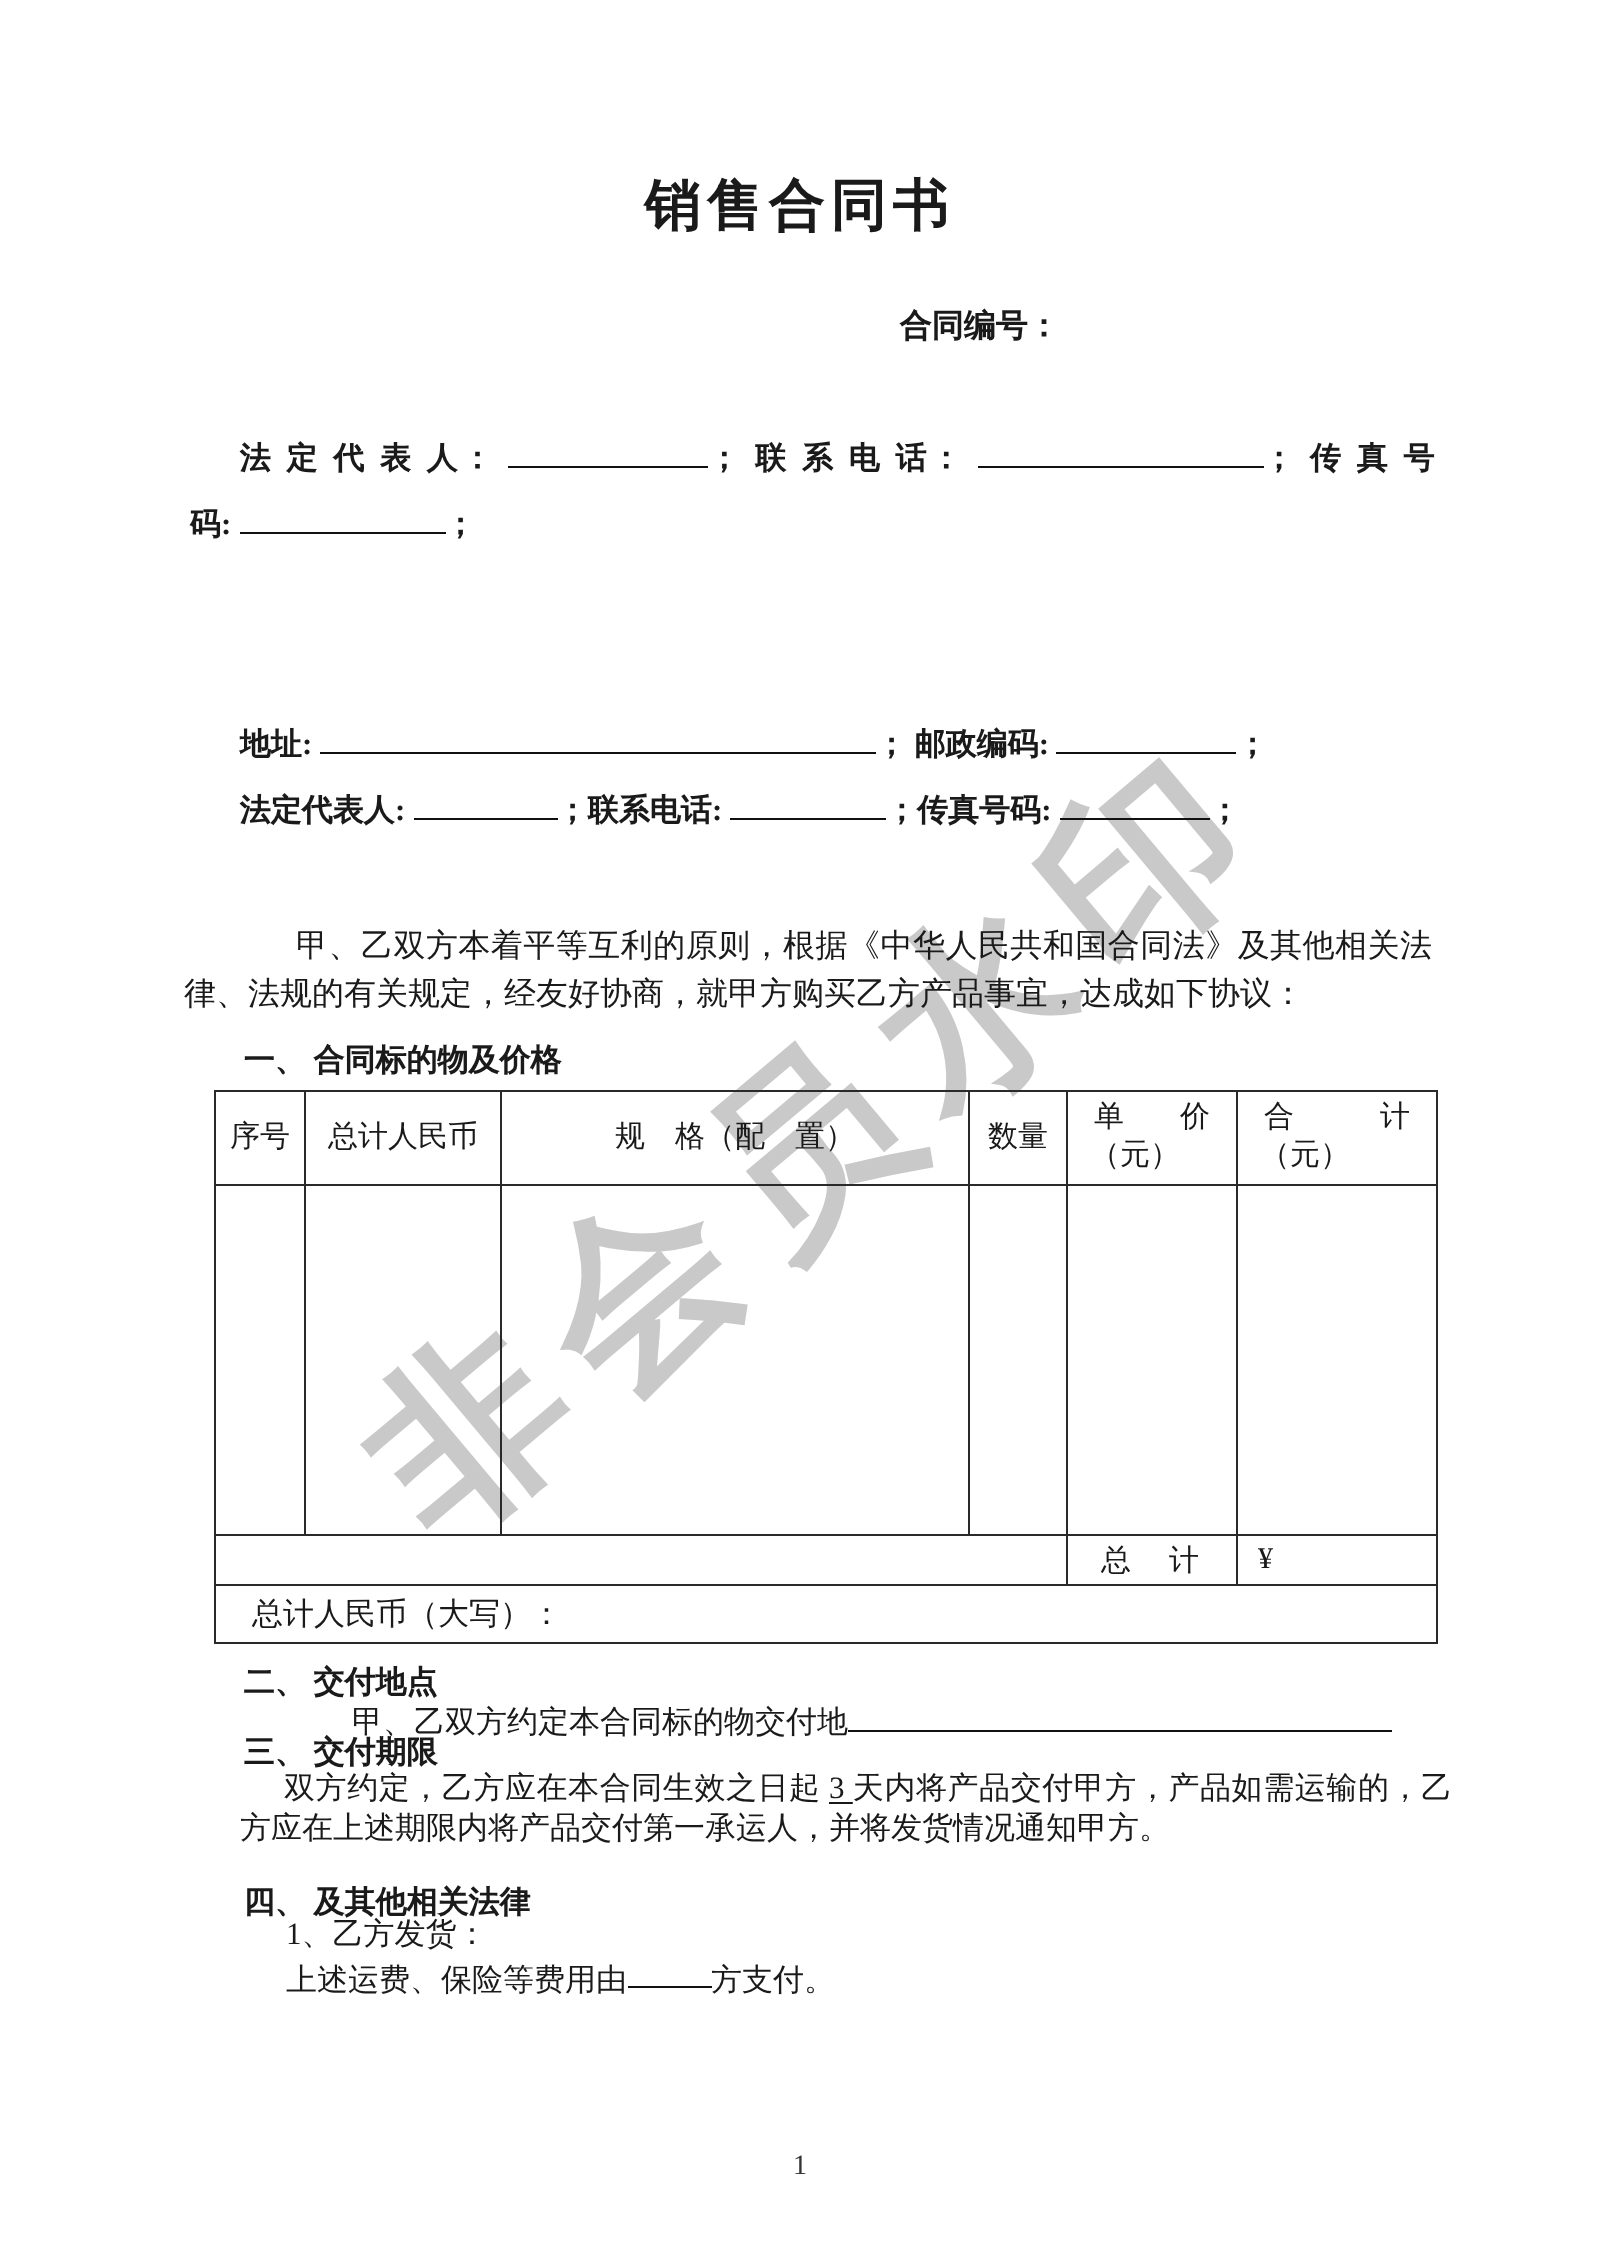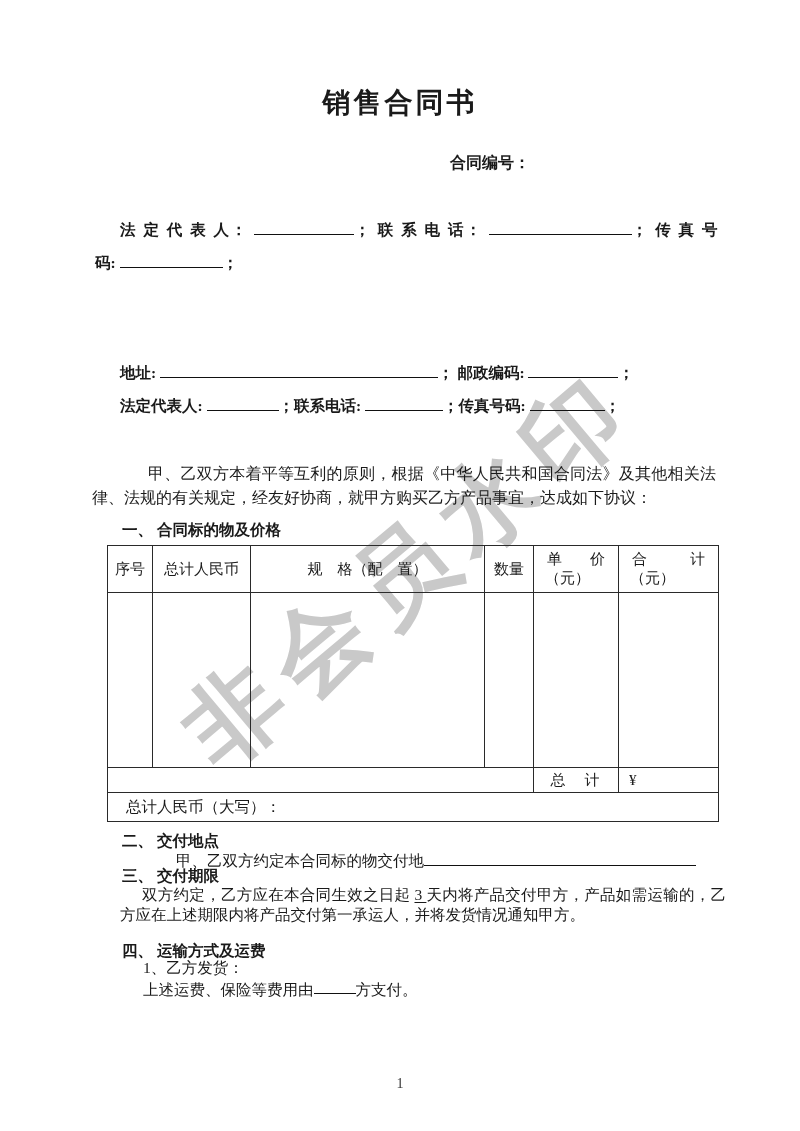--- a/index.html
+++ b/index.html
@@ -149,21 +149,21 @@
       </tbody>
         </table>
     </div>
 
     <div class="abs sec-head" id="sec2-head">二、 交付地点</div>
     <div class="abs sec-line" id="sec2-body">甲、乙双方约定本合同标的物交付地<span class="u" style="width: 272px;"></span></div>
 
     <div class="abs sec-head" id="sec3-head">三、 交付期限</div>
     <div class="abs" id="sec3-body">双方约定，乙方应在本合同生效之日起 <span class="ut">3 </span>天内将产品交付甲方，产品如需运输的，乙方应在上述期限内将产品交付第一承运人，并将发货情况通知甲方。</div>
 
-    <div class="abs sec-head" id="sec4-head">四、 运输方式及运费</div>
+    <div class="abs sec-head" id="sec4-head">四、 及其他相关法律</div>
     <div class="abs" id="sec4-body">
       <div class="l">1、乙方发货：</div>
       <div class="l">上述运费、保险等费用由<span class="u" style="width: 42px;"></span>方支付。</div>
     </div>
 
     <div class="abs page-num">1</div>
 
   </div>
 </div>
 

